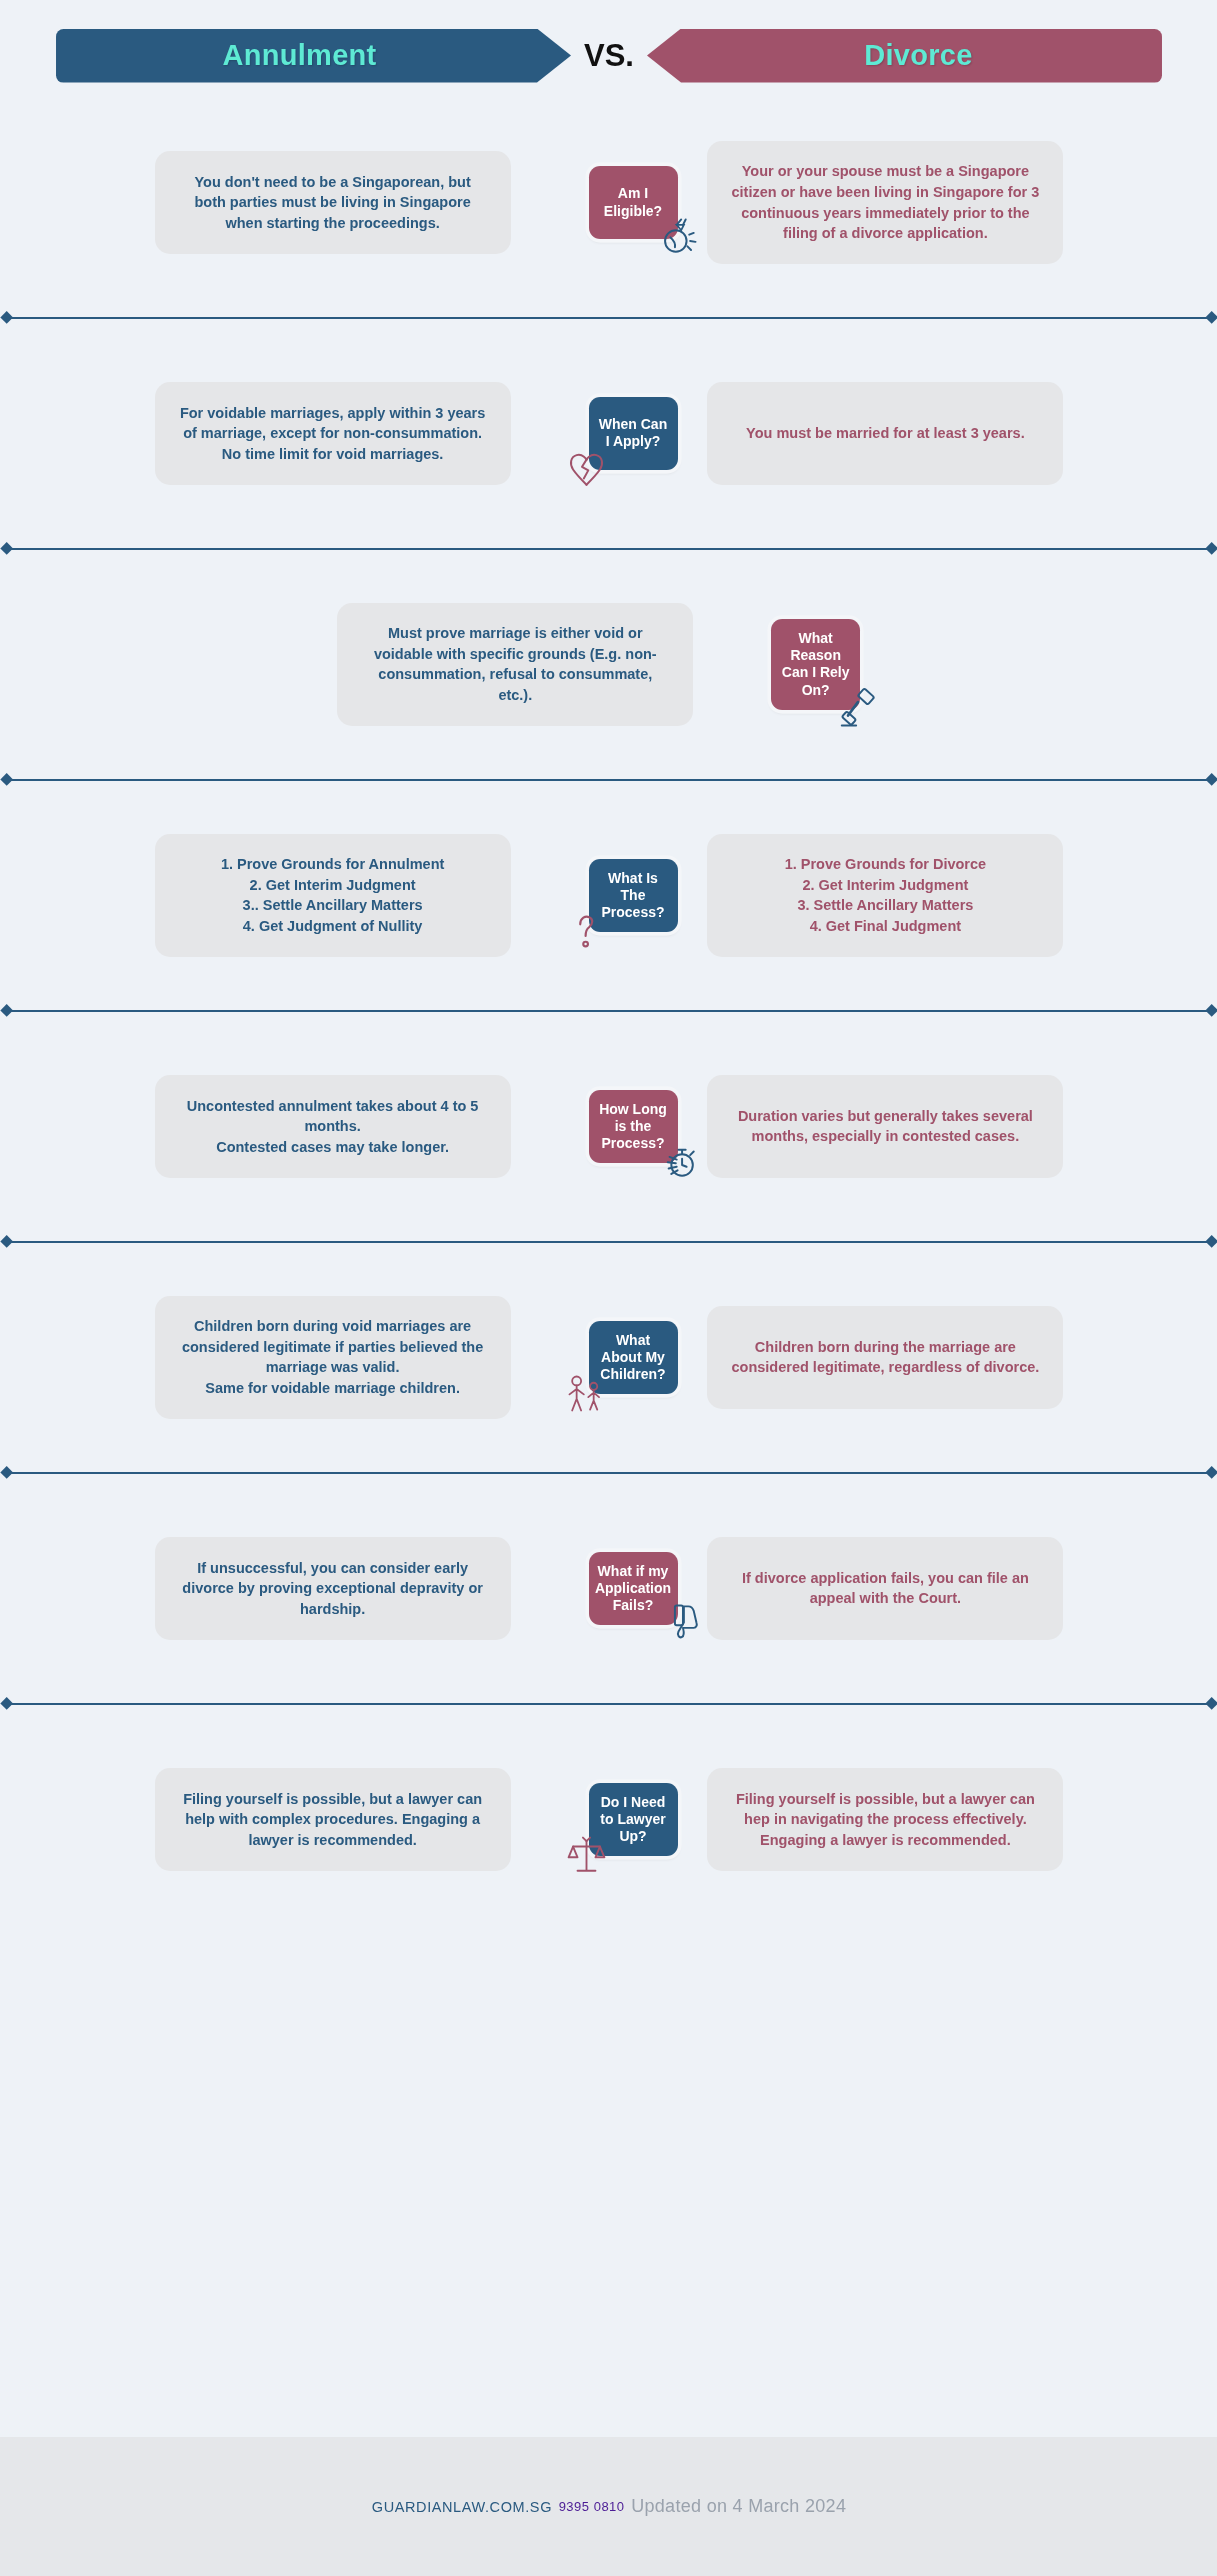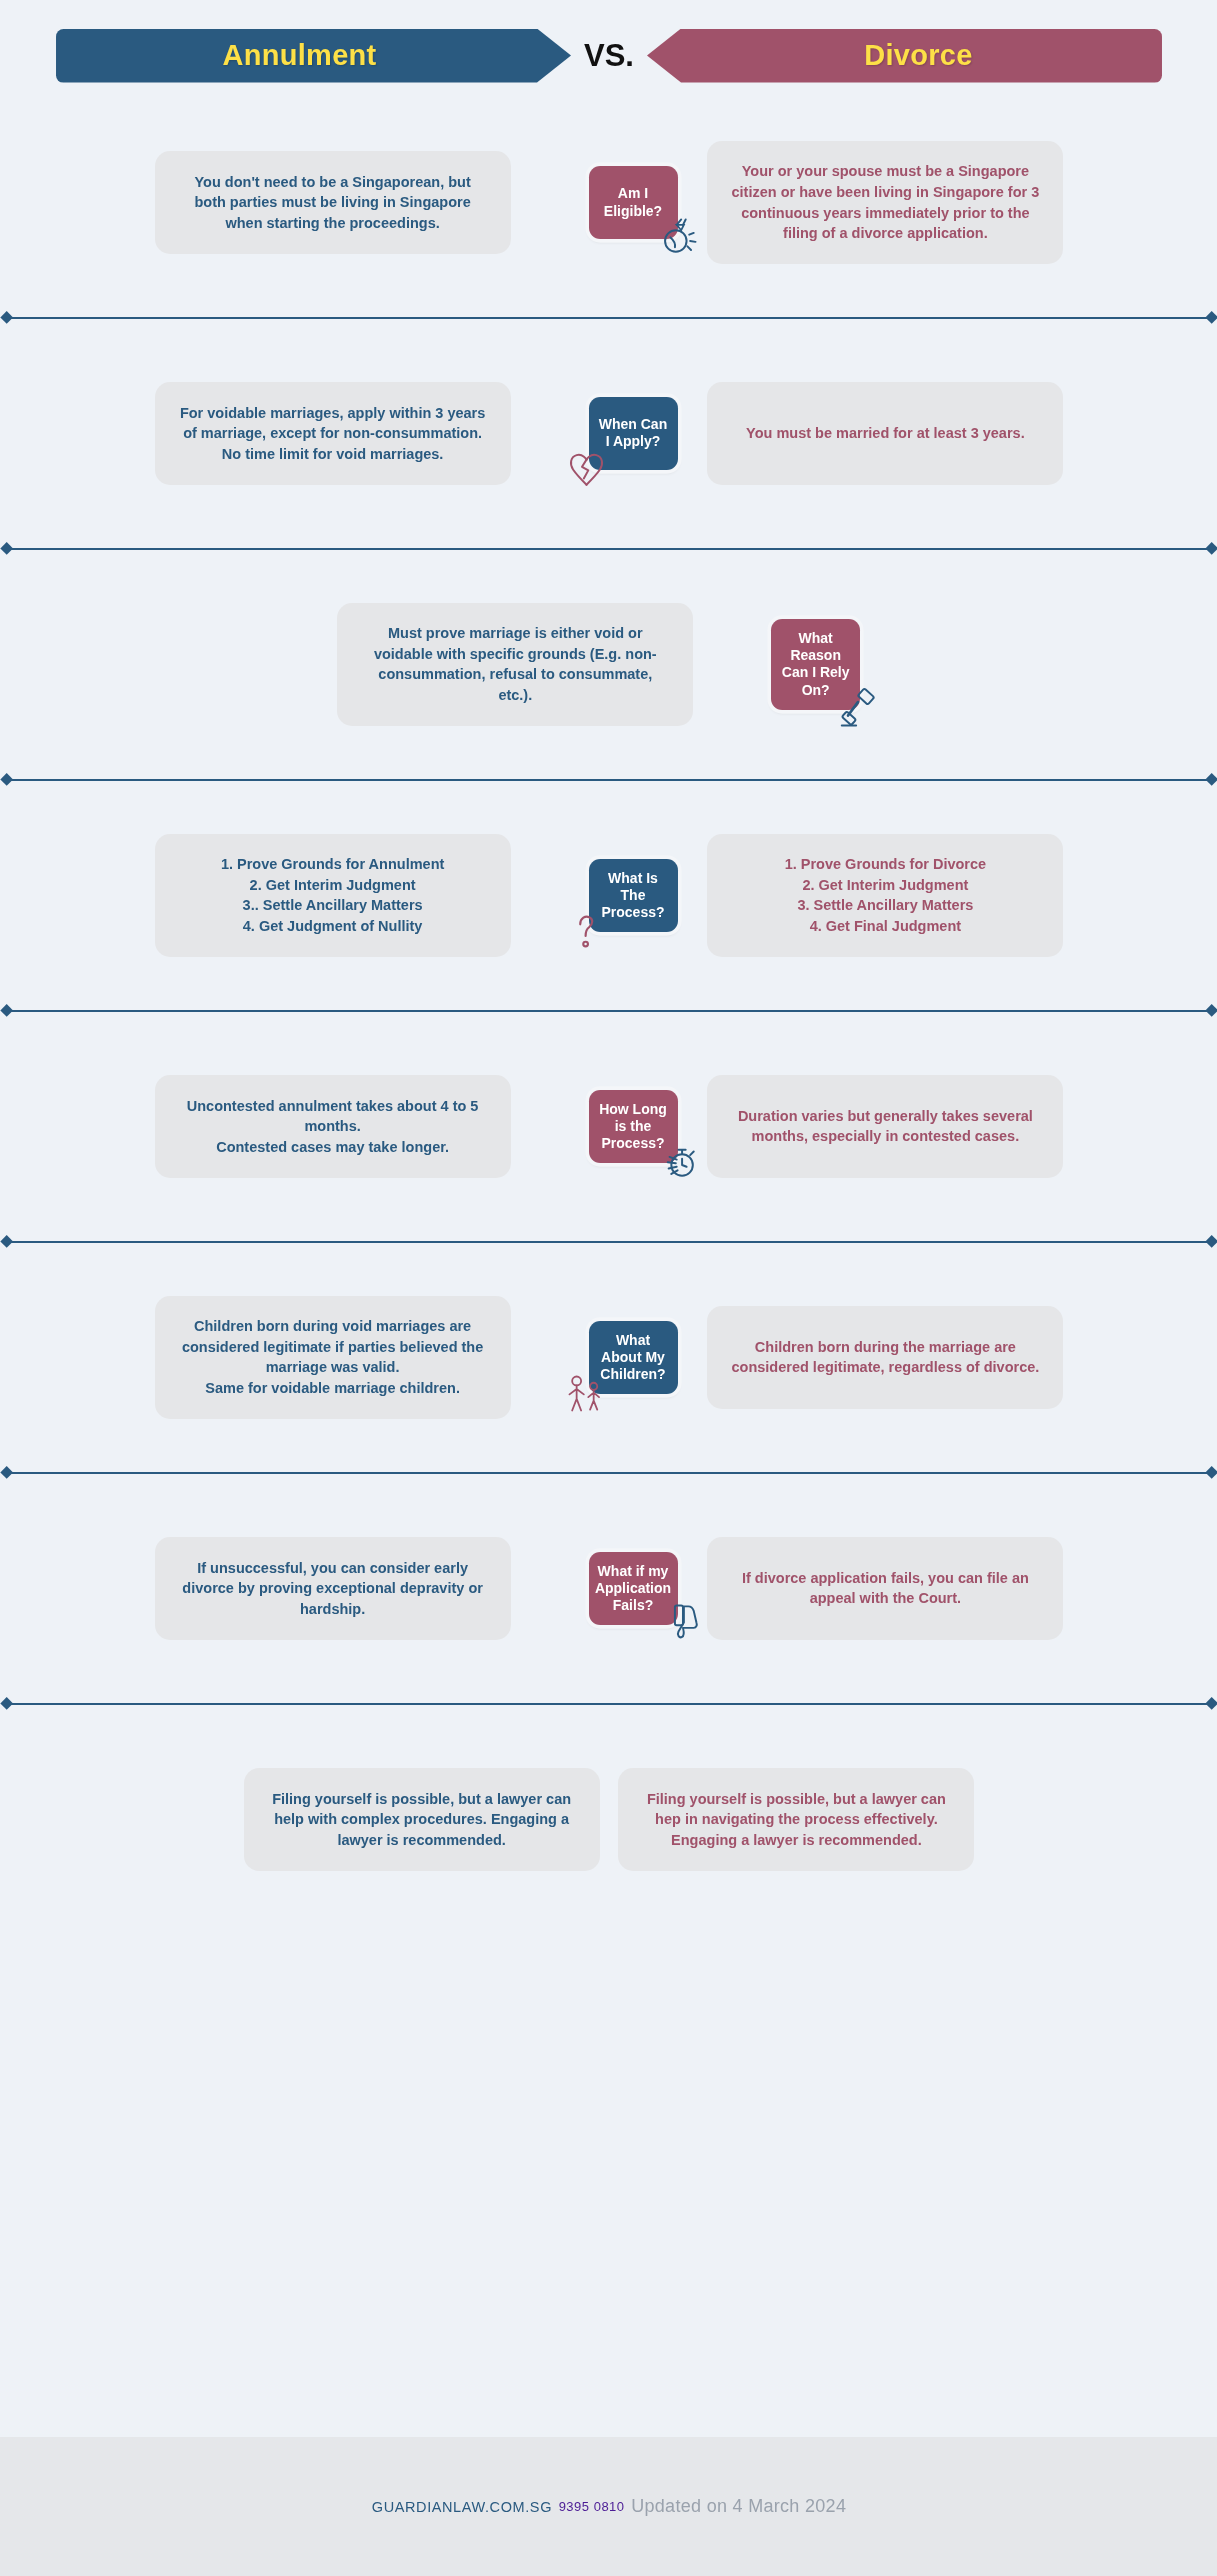--- a/index.html
+++ b/index.html
@@ -27,21 +27,21 @@
     justify-content: center;
     padding-top: 17px;
   }
 
   .banner {
     position: relative;
     height: 54px;
     display: flex;
     align-items: center;
     justify-content: center;
-    color: #fde047;
+    color: #5eead4;
     font-size: 29px;
     font-weight: bold;
     letter-spacing: 0.3px;
     text-shadow: 0.9px 0.9px 1.9px rgba(0,0,0,0.18);
   }
 
   .banner-left {
     width: 515px;
     background: #2a5a80;
     margin-left: 34px;
@@ -383,20 +383,37 @@
           </div>
     </div>
       </div>
       <div class="divider"></div>
       <div class="row">
     <div class="card left">
       <div>
             <span class="nl">Filing yourself is possible, but a lawyer can help with complex procedures. Engaging a lawyer is recommended.</span>
           </div>
     </div>
+    <div class="center-col">
+      <div class="badge blue">
+        <span>
+              <span class="nl">Do I Need</span>
+              <span class="nl">to Lawyer</span>
+              <span class="nl">Up?</span>
+            </span>
+        <span class="badge-icon bl"><svg viewBox="0 0 48 48" width="43" height="43" fill="none" stroke="#a0526a" stroke-width="2.1" stroke-linecap="round" stroke-linejoin="round">
+      <path d="M24 8 L24 40"></path>
+      <path d="M9 14 L39 14"></path>
+      <path d="M24 8 L20 4 M24 8 L28 4"></path>
+      <path d="M9 14 L4 26 L14 26 Z"></path>
+      <path d="M39 14 L34 26 L44 26 Z"></path>
+      <path d="M14 41 L34 41"></path>
+    </svg></span>
+      </div>
+    </div>
     <div class="card right">
       <div>
             <span class="nl">Filing yourself is possible, but a lawyer can hep in navigating the process effectively.</span>
             <span class="nl">Engaging a lawyer is recommended.</span>
           </div>
     </div>
       </div>
     </div>
 
   <div class="footer">

